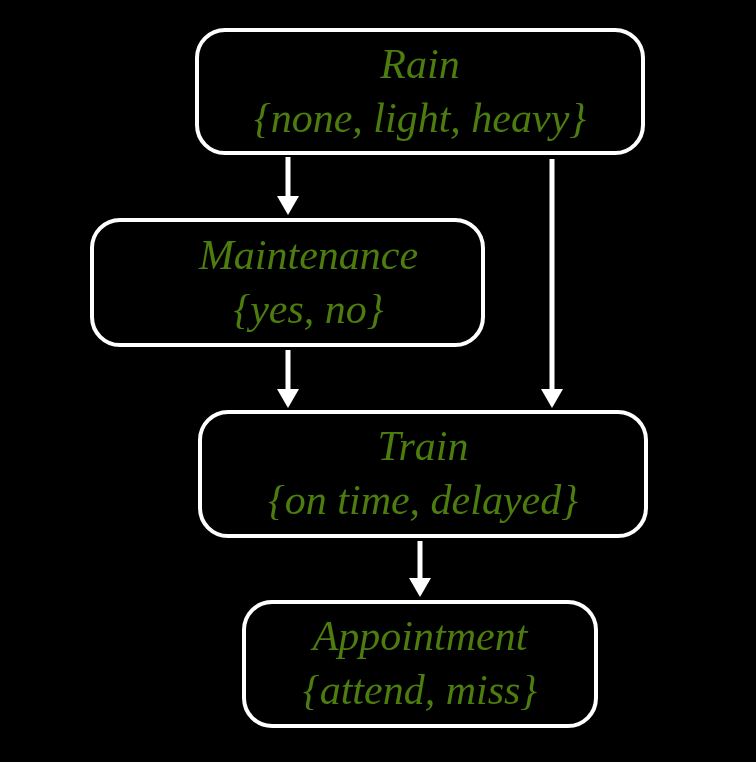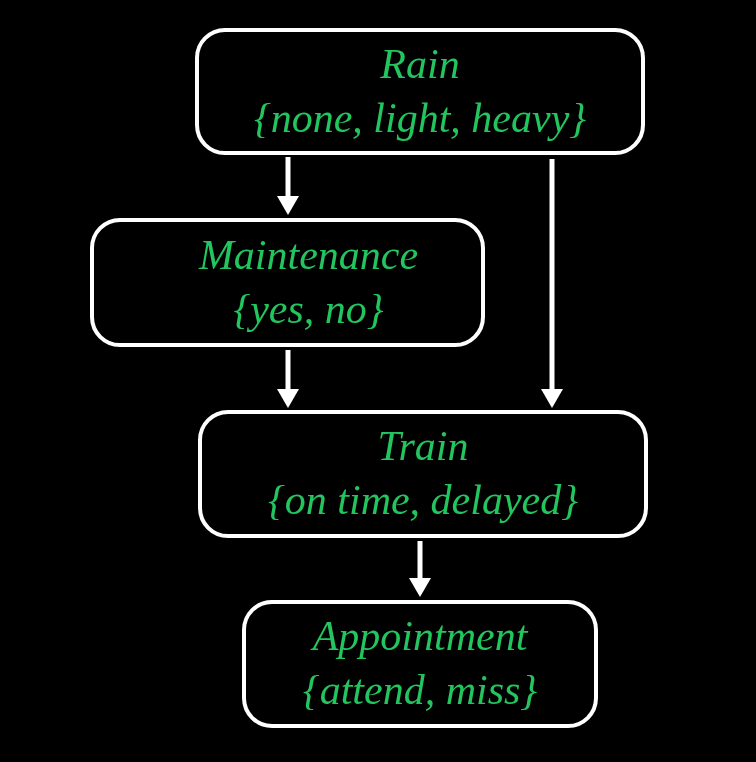--- a/index.html
+++ b/index.html
@@ -14,21 +14,21 @@
     background: #000000;
     overflow: hidden;
     font-family: "Liberation Serif", "DejaVu Serif", serif;
   }
   .node {
     position: absolute;
     box-sizing: border-box;
     border: 4px solid #ffffff;
     border-radius: 30px;
     background: #000000;
-    color: #22c55e;
+    color: #4d7c0f;
     display: flex;
     flex-direction: column;
     justify-content: center;
     align-items: center;
     text-align: center;
     font-style: italic;
     font-size: 42px;
     line-height: 1.28;
   }
   .node .node-title,

